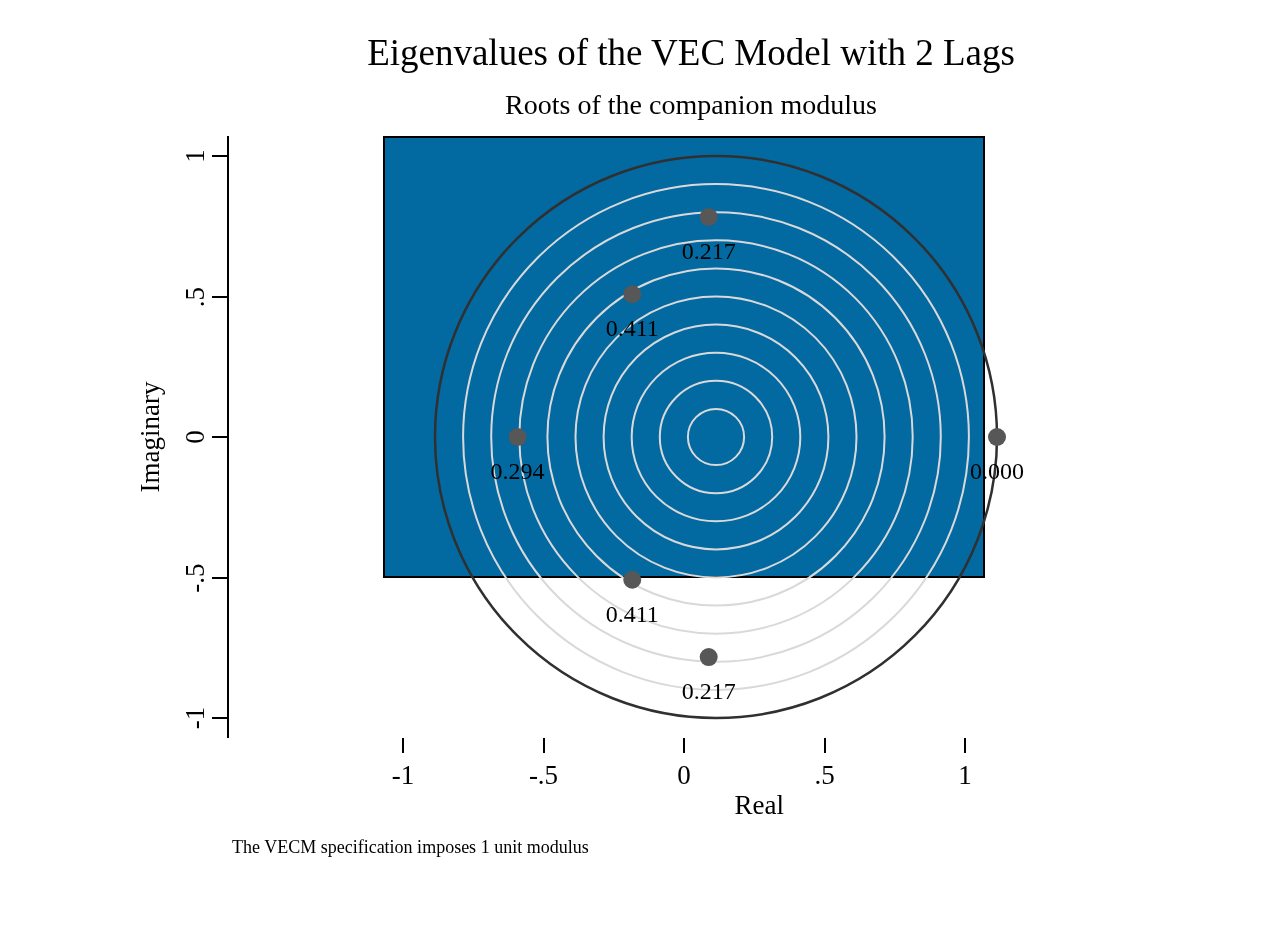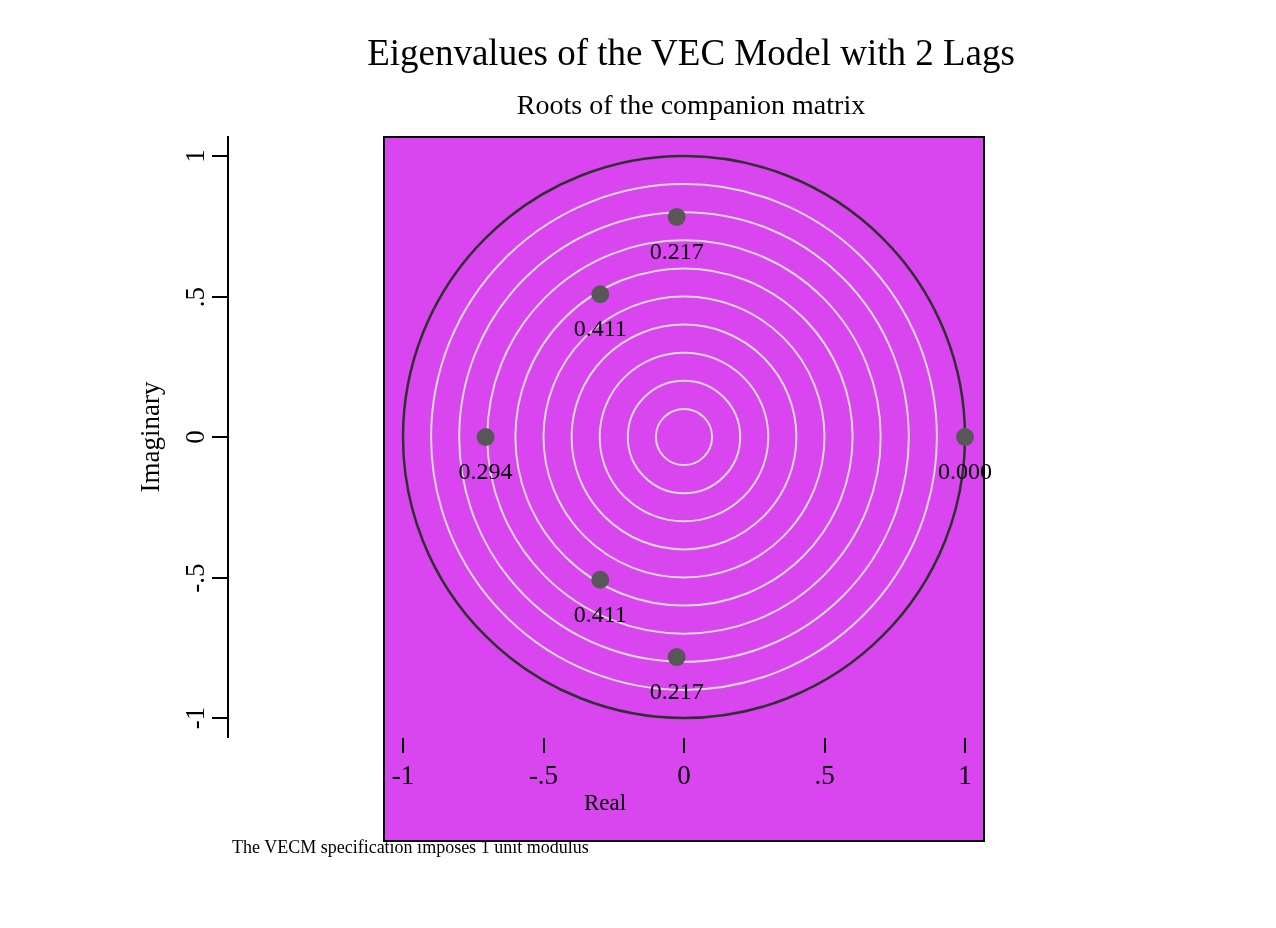--- a/index.html
+++ b/index.html
@@ -4,47 +4,47 @@
 <style>
   html,body{margin:0;padding:0;background:#ffffff;}
   body{font-family:"Liberation Serif","DejaVu Serif",serif;color:#000;}
   .canvas{position:relative;width:1276px;height:928px;background:#ffffff;overflow:hidden;}
 
   .title{position:absolute;left:106px;top:31px;width:1170px;text-align:center;
          font-size:37px;white-space:nowrap;}
   .subtitle{position:absolute;left:106px;top:89px;width:1170px;text-align:center;
          font-size:28px;white-space:nowrap;}
 
-  .plot-box{position:absolute;left:383px;top:136px;width:602px;height:706px;
-         border:2px solid #000;box-sizing:border-box;background:#d946ef;}
+  .plot-box{position:absolute;left:383px;top:136px;width:602px;height:442px;
+         border:2px solid #000;box-sizing:border-box;background:#0369a1;padding-left:32px;}
   .plot-box svg{overflow:visible;display:block;}
 
   .yaxis-line{position:absolute;left:227px;top:136px;width:2px;height:602px;background:#000;}
   .ytick{position:absolute;left:212px;width:16px;height:2px;background:#000;}
   .ytick-label{position:absolute;width:80px;height:30px;line-height:30px;text-align:center;
          font-size:27px;transform:rotate(-90deg);white-space:nowrap;}
   .ylabel{position:absolute;left:50px;top:421px;width:200px;height:32px;line-height:32px;
          text-align:center;font-size:27px;transform:rotate(-90deg);white-space:nowrap;}
 
   .xtick{position:absolute;top:738px;width:2px;height:15px;background:#000;}
   .xtick-label{position:absolute;top:760px;width:80px;text-align:center;
          font-size:27px;white-space:nowrap;}
-  .xlabel{position:absolute;left:584px;top:790px;width:200px;text-align:left;
-         font-size:23px;white-space:nowrap;}
+  .xlabel{position:absolute;left:584px;top:790px;width:200px;text-align:right;
+         font-size:27px;white-space:nowrap;}
 
   .notes{position:absolute;left:232px;top:833px;font-size:18px;line-height:28px;}
 </style>
 </head>
 <body>
 
 <div class="canvas">
 
   <div class="title">Eigenvalues of the VEC Model with 2 Lags</div>
 
-  <div class="subtitle">Roots of the companion matrix</div>
+  <div class="subtitle">Roots of the companion modulus</div>
 
   <div class="ylabel">Imaginary</div>
 
   <div class="yaxis-line"></div>
 
   <div id="yticks">
       <div class="ytick" style="top: 155px;"></div>
       <div class="ytick-label" style="left: 155px; top: 141px;">1</div>
       <div class="ytick" style="top: 295.5px;"></div>
       <div class="ytick-label" style="left: 155px; top: 281.5px;">.5</div>

